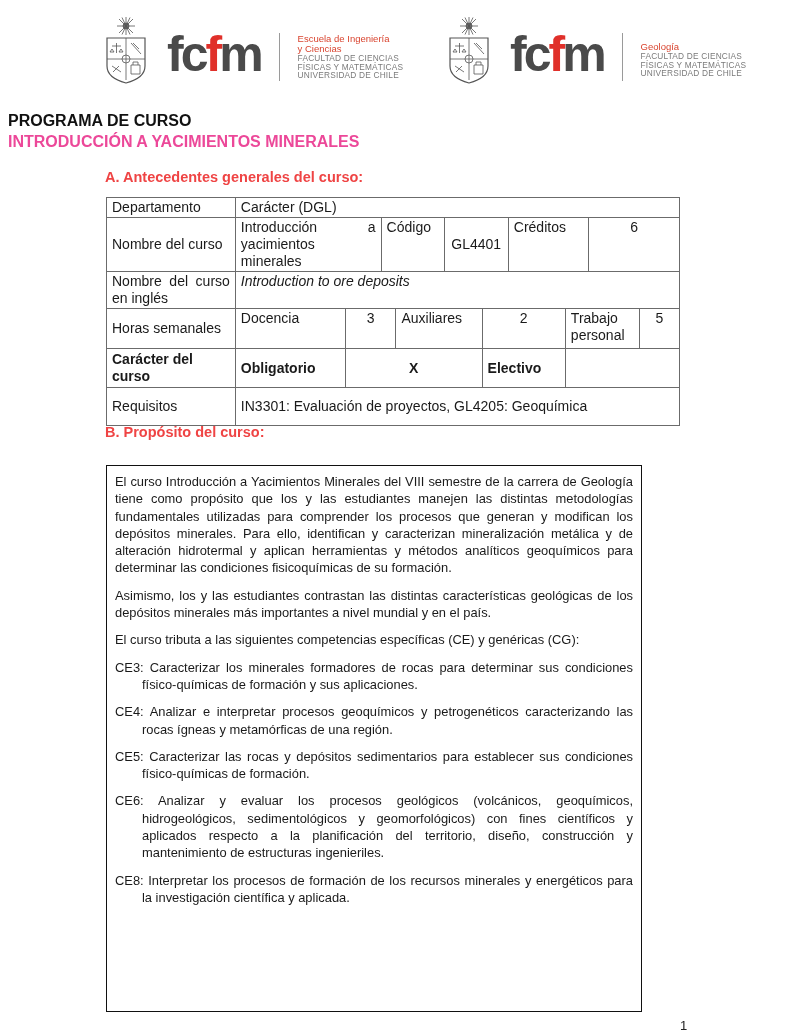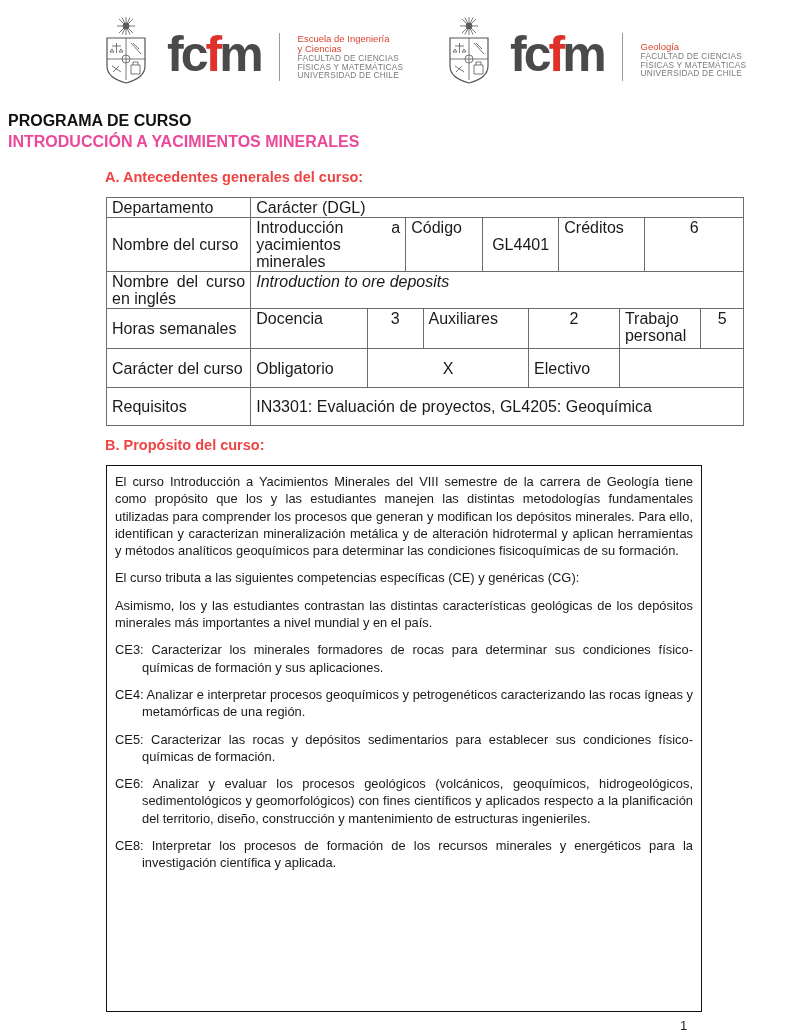--- a/index.html
+++ b/index.html
@@ -15,30 +15,30 @@
   .logo-text { margin-top:14px; font-family:"Liberation Sans", sans-serif; line-height:1.05; }
   .logo-text .unit { color:#d9442f; font-size:9.5px; }
   .logo-text .fac { color:#7a7a7a; font-size:8.3px; letter-spacing:0.2px; }
 
   .title { position:absolute; left:8px; width:800px; text-align:left; font-family:"Liberation Sans", sans-serif; font-weight:bold; }
   .title.t1 { top:112px; font-size:16px; color:#111; }
   .title.t2 { top:133px; font-size:16px; color:#ec4899; }
 
   .section-h { position:absolute; left:105px; font-weight:bold; font-size:14.5px; color:#ef4444; }
   .section-h.a { top:169px; }
-  .section-h.b { top:437px; }
-
-  table.info { position:absolute; left:106px; top:197px; width:638px; border-collapse:collapse; font-size:16px; color:#1a1a1a; }
+  .section-h.b { top:424px; }
+
+  table.info { position:absolute; left:106px; top:197px; width:574px; border-collapse:collapse; font-size:14px; color:#1a1a1a; }
   table.info td { border:1px solid #6b6b6b; padding:1px 5px; vertical-align:top; line-height:17px; }
   table.info td.mid { vertical-align:middle; }
   .center { text-align:center; }
   .just { display:flex; justify-content:space-between; }
   .ital { font-style:italic; }
 
-  .purpose-box { position:absolute; left:106px; top:465px; width:596px; height:547px; border:1.5px solid #111; box-sizing:border-box; padding:7px 8px 0 8px; font-size:12.9px; line-height:17.3px; color:#1a1a1a; }
+  .purpose-box { position:absolute; left:106px; top:465px; width:536px; height:547px; border:1.5px solid #111; box-sizing:border-box; padding:7px 8px 0 8px; font-size:12.9px; line-height:17.3px; color:#1a1a1a; }
   .purpose-box p { margin:0 0 10px 0; text-align:justify; }
   .comp { margin:0 0 10px 0; text-align:justify; padding-left:27px; text-indent:-27px; }
 
   .page-num { position:absolute; left:680px; top:1018px; font-size:13px; color:#222; }
 </style>
 </head>
 <body>
 
 <div class="logo left">
   <svg class="crest" viewBox="0 0 46 68">
@@ -164,40 +164,40 @@
     <td>Docencia</td>
     <td colspan="2" class="center">3</td>
     <td colspan="2">Auxiliares</td>
     <td colspan="2" class="center">2</td>
     <td colspan="2">
       <div>Trabajo</div>
       <div>personal</div>
     </td>
     <td class="center">5</td>
   </tr>
-  <tr style="height:39px;">
+  <tr style="height:39px;font-weight:bold;">
     <td class="mid">Carácter del curso</td>
     <td class="mid">Obligatorio</td>
     <td colspan="4" class="mid center">X</td>
     <td colspan="2" class="mid">Electivo</td>
     <td colspan="3" class="mid"></td>
   </tr>
   <tr style="height:38px;margin-left:44px;">
     <td class="mid">Requisitos</td>
     <td colspan="10" class="mid">IN3301: Evaluación de proyectos, GL4205: Geoquímica</td>
   </tr>
 </tbody>
   </table>
 
 <div class="section-h b">B. Propósito del curso:</div>
 
 <div class="purpose-box">
   <p>El curso Introducción a Yacimientos Minerales del VIII semestre de la carrera de Geología tiene como propósito que los y las estudiantes manejen las distintas metodologías fundamentales utilizadas para comprender los procesos que generan y modifican los depósitos minerales. Para ello, identifican y caracterizan mineralización metálica y de alteración hidrotermal y aplican herramientas y métodos analíticos geoquímicos para determinar las condiciones fisicoquímicas de su formación.</p>
+  <p>Asimismo, los y las estudiantes contrastan las distintas características geológicas de los depósitos minerales más importantes a nivel mundial y en el país.</p>
   <p>El curso tributa a las siguientes competencias específicas (CE) y genéricas (CG):</p>
-  <p>Asimismo, los y las estudiantes contrastan las distintas características geológicas de los depósitos minerales más importantes a nivel mundial y en el país.</p>
   <div class="comp"><span>CE3:</span> <span>Caracterizar los minerales formadores de rocas para determinar sus condiciones físico-químicas de formación y sus aplicaciones.</span></div>
   <div class="comp"><span>CE4:</span> <span>Analizar e interpretar procesos geoquímicos y petrogenéticos caracterizando las rocas ígneas y metamórficas de una región.</span></div>
   <div class="comp"><span>CE5:</span> <span>Caracterizar las rocas y depósitos sedimentarios para establecer sus condiciones físico-químicas de formación.</span></div>
   <div class="comp"><span>CE6:</span> <span>Analizar y evaluar los procesos geológicos (volcánicos, geoquímicos, hidrogeológicos, sedimentológicos y geomorfológicos) con fines científicos y aplicados respecto a la planificación del territorio, diseño, construcción y mantenimiento de estructuras ingenieriles.</span></div>
   <div class="comp"><span>CE8:</span> <span>Interpretar los procesos de formación de los recursos minerales y energéticos para la investigación científica y aplicada.</span></div>
 </div>
 
 <div class="page-num">1</div>
 
 </body></html>

